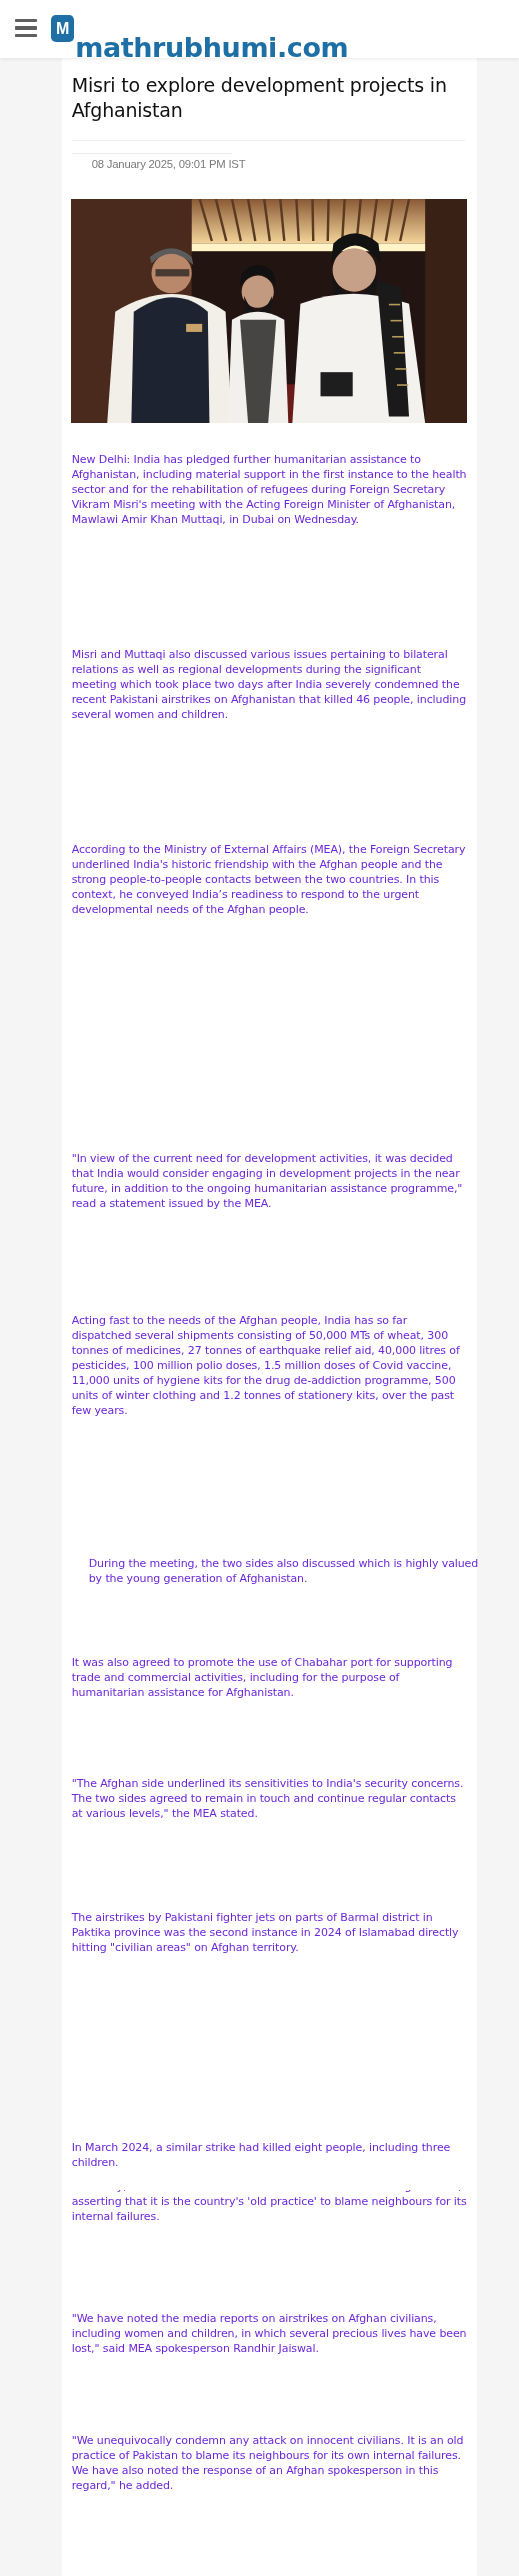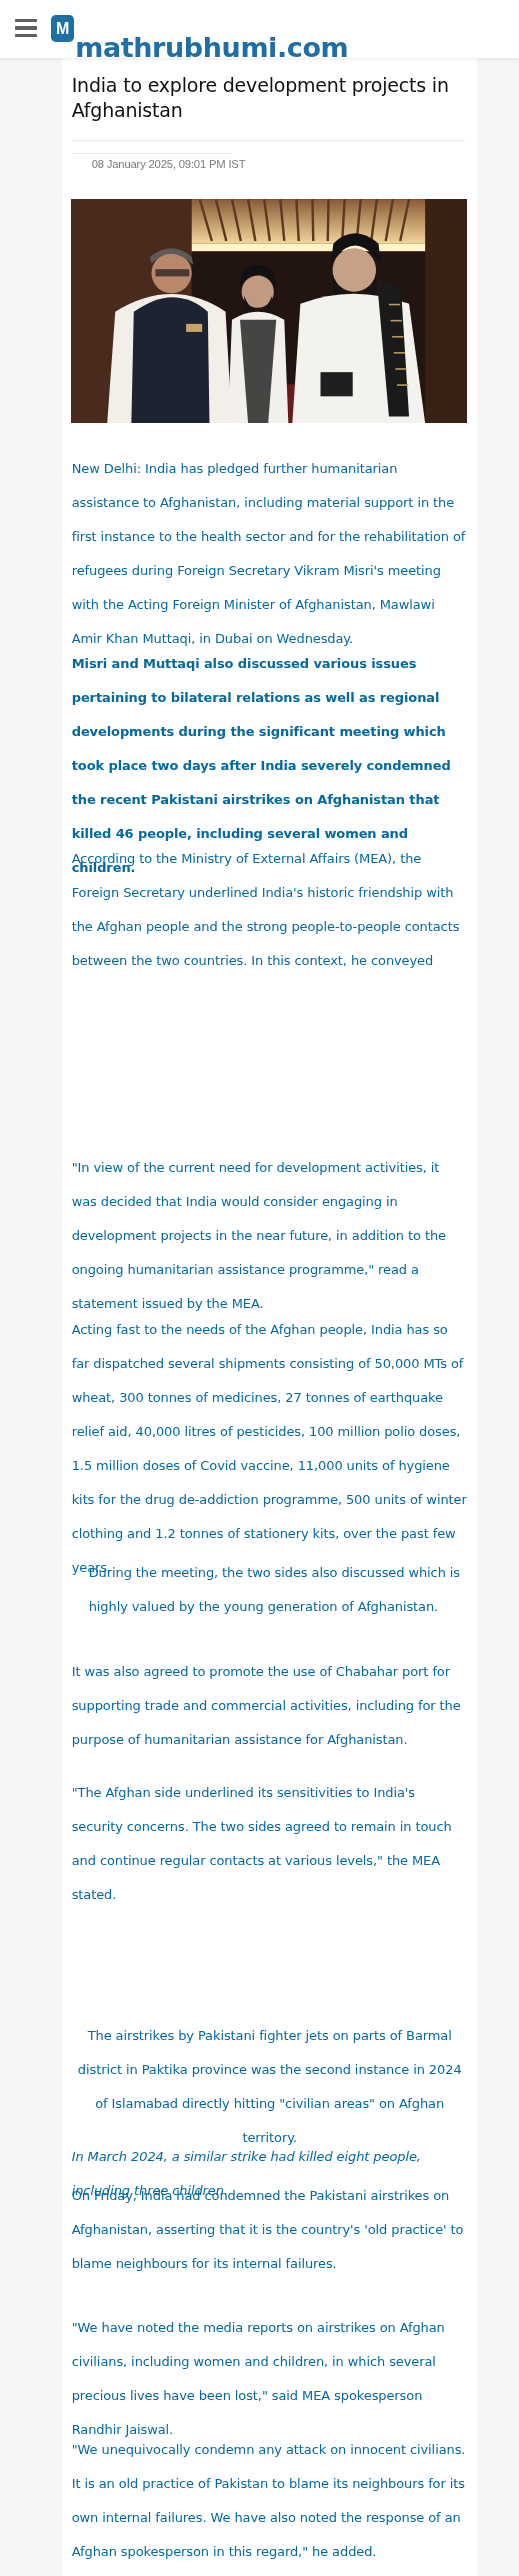--- a/index.html
+++ b/index.html
@@ -10,41 +10,41 @@
   .hamburger span { display: block; height: 3.2px; background: #5f5f5f; margin-bottom: 4px; border-radius: 0.8px; }
   .logo { position: absolute; left: 51px; top: 9.7px; display: flex; align-items: center; height: 35px; }
   .logo-badge { width: 23.4px; height: 26.6px; background: #1e6fa5; border-radius: 4.8px; color: #fff; font-weight: bold; font-size: 16px; display: flex; align-items: center; justify-content: center; margin-top: 3.2px; }
   .logo-text { font-family: "DejaVu Sans", sans-serif; font-weight: bold; font-size: 27px; color: #1e6fa5; letter-spacing: -0.4px; margin-left: 0.8px; line-height: 35px; margin-top: 41px; }
   .card { position: absolute; left: 62px; top: 58px; width: 415px; height: 2518px; background: #ffffff; }
   .title { position: absolute; left: 9.7px; top: 14.5px; width: 387px; font-family: "DejaVu Sans", sans-serif; font-size: 19px; line-height: 25px; color: #111; font-weight: normal; letter-spacing: -0.2px; }
   .div1 { position: absolute; left: 9.7px; top: 82px; width: 393px; height: 0.8px; background: #ececec; }
   .div2 { position: absolute; left: 9.7px; top: 95px; width: 160px; height: 0.8px; background: #ececec; }
   .date { position: absolute; left: 9.7px; top: 100px; font-size: 11.3px; color: #7a7a7a; letter-spacing: -0.2px; padding-left: 20px; }
   .photo { position: absolute; left: 8.9px; top: 141px; width: 396px; height: 224px; overflow: hidden; background: #3a2418; }
-  .para { position: absolute; left: 9.7px; width: 396px; font-family: "DejaVu Sans", sans-serif; font-size: 13px; line-height: 34px; color: #0369a1; letter-spacing: -0.1px; }
+  .para { position: absolute; left: 9.7px; width: 396px; font-family: "DejaVu Sans", sans-serif; font-size: 11px; line-height: 15px; color: #6d28d9; letter-spacing: -0.1px; }
   .clip-bottom { overflow: hidden; }
   .clip-top { overflow: hidden; }
 </style>
 </head>
 <body>
 
 <div class="topbar">
   <div class="hamburger">
     <span></span>
       <span></span>
       <span></span>
   </div>
   <div class="logo">
     <div class="logo-badge">M</div>
     <div class="logo-text">mathrubhumi.com</div>
   </div>
 </div>
 
 <div class="card">
-  <h1 class="title">India to explore development projects in Afghanistan</h1>
+  <h1 class="title">Misri to explore development projects in Afghanistan</h1>
   <div class="div1"></div>
   <div class="div2"></div>
   <div class="date">08 January 2025, 09:01 PM IST</div>
 
   <div class="photo">
     <svg width="396" height="224" viewBox="0 0 492 278">
       <defs>
         <linearGradient id="ceil" x1="0" y1="0" x2="0" y2="1">
           <stop offset="0" stop-color="#8a5a36"></stop>
           <stop offset="1" stop-color="#f3d49a"></stop>
@@ -98,28 +98,28 @@
           <rect x="399" y="170" width="14" height="2"></rect>
           <rect x="401" y="190" width="14" height="2"></rect>
           <rect x="403" y="210" width="14" height="2"></rect>
           <rect x="405" y="230" width="14" height="2"></rect>
         </g>
       <rect x="310" y="215" width="40" height="30" fill="#1e1e1e"></rect>
     </svg>
   </div>
 
   <p class="para" style="top:394px;">New Delhi: India has pledged further humanitarian assistance to Afghanistan, including material support in the first instance to the health sector and for the rehabilitation of refugees during Foreign Secretary Vikram Misri's meeting with the Acting Foreign Minister of Afghanistan, Mawlawi Amir Khan Muttaqi, in Dubai on Wednesday.</p>
-  <p class="para" style="top:589px;font-weight:bold;">Misri and Muttaqi also discussed various issues pertaining to bilateral relations as well as regional developments during the significant meeting which took place two days after India severely condemned the recent Pakistani airstrikes on Afghanistan that killed 46 people, including several women and children.</p>
+  <p class="para" style="top:589px;">Misri and Muttaqi also discussed various issues pertaining to bilateral relations as well as regional developments during the significant meeting which took place two days after India severely condemned the recent Pakistani airstrikes on Afghanistan that killed 46 people, including several women and children.</p>
   <p class="para clip-bottom" style="top:784px; height:133px;">According to the Ministry of External Affairs (MEA), the Foreign Secretary underlined India's historic friendship with the Afghan people and the strong people-to-people contacts between the two countries. In this context, he conveyed India’s readiness to respond to the urgent developmental needs of the Afghan people.</p>
   <p class="para" style="top:1093px;">"In view of the current need for development activities, it was decided that India would consider engaging in development projects in the near future, in addition to the ongoing humanitarian assistance programme," read a statement issued by the MEA.</p>
   <p class="para" style="top:1255px;">Acting fast to the needs of the Afghan people, India has so far dispatched several shipments consisting of 50,000 MTs of wheat, 300 tonnes of medicines, 27 tonnes of earthquake relief aid, 40,000 litres of pesticides, 100 million polio doses, 1.5 million doses of Covid vaccine, 11,000 units of hygiene kits for the drug de-addiction programme, 500 units of winter clothing and 1.2 tonnes of stationery kits, over the past few years.</p>
   <p class="para" style="top:1498px;margin-left:17px;">During the meeting, the two sides also discussed which is highly valued by the young generation of Afghanistan.</p>
   <p class="para" style="top:1597px;">It was also agreed to promote the use of Chabahar port for supporting trade and commercial activities, including for the purpose of humanitarian assistance for Afghanistan.</p>
   <p class="para" style="top:1718px;">"The Afghan side underlined its sensitivities to India's security concerns. The two sides agreed to remain in touch and continue regular contacts at various levels," the MEA stated.</p>
-  <p class="para" style="top:1961px;text-align:center;">The airstrikes by Pakistani fighter jets on parts of Barmal district in Paktika province was the second instance in 2024 of Islamabad directly hitting "civilian areas" on Afghan territory.</p>
-  <p class="para" style="top:2082px;font-style:italic;">In March 2024, a similar strike had killed eight people, including three children.</p>
+  <p class="para" style="top:1852px;">The airstrikes by Pakistani fighter jets on parts of Barmal district in Paktika province was the second instance in 2024 of Islamabad directly hitting "civilian areas" on Afghan territory.</p>
+  <p class="para" style="top:2082px;">In March 2024, a similar strike had killed eight people, including three children.</p>
   <div class="clip-top" style="position:absolute; left:0; top:2132px; width:415px; height:82px;">
     <p class="para" style="top:-11.3px;">On Friday, India had condemned the Pakistani airstrikes on Afghanistan, asserting that it is the country's 'old practice' to blame neighbours for its internal failures.</p>
   </div>
   <p class="para" style="top:2253px;">"We have noted the media reports on airstrikes on Afghan civilians, including women and children, in which several precious lives have been lost," said MEA spokesperson Randhir Jaiswal.</p>
   <p class="para" style="top:2375px;">"We unequivocally condemn any attack on innocent civilians. It is an old practice of Pakistan to blame its neighbours for its own internal failures. We have also noted the response of an Afghan spokesperson in this regard," he added.</p>
 </div>
 
 
 </body></html>

